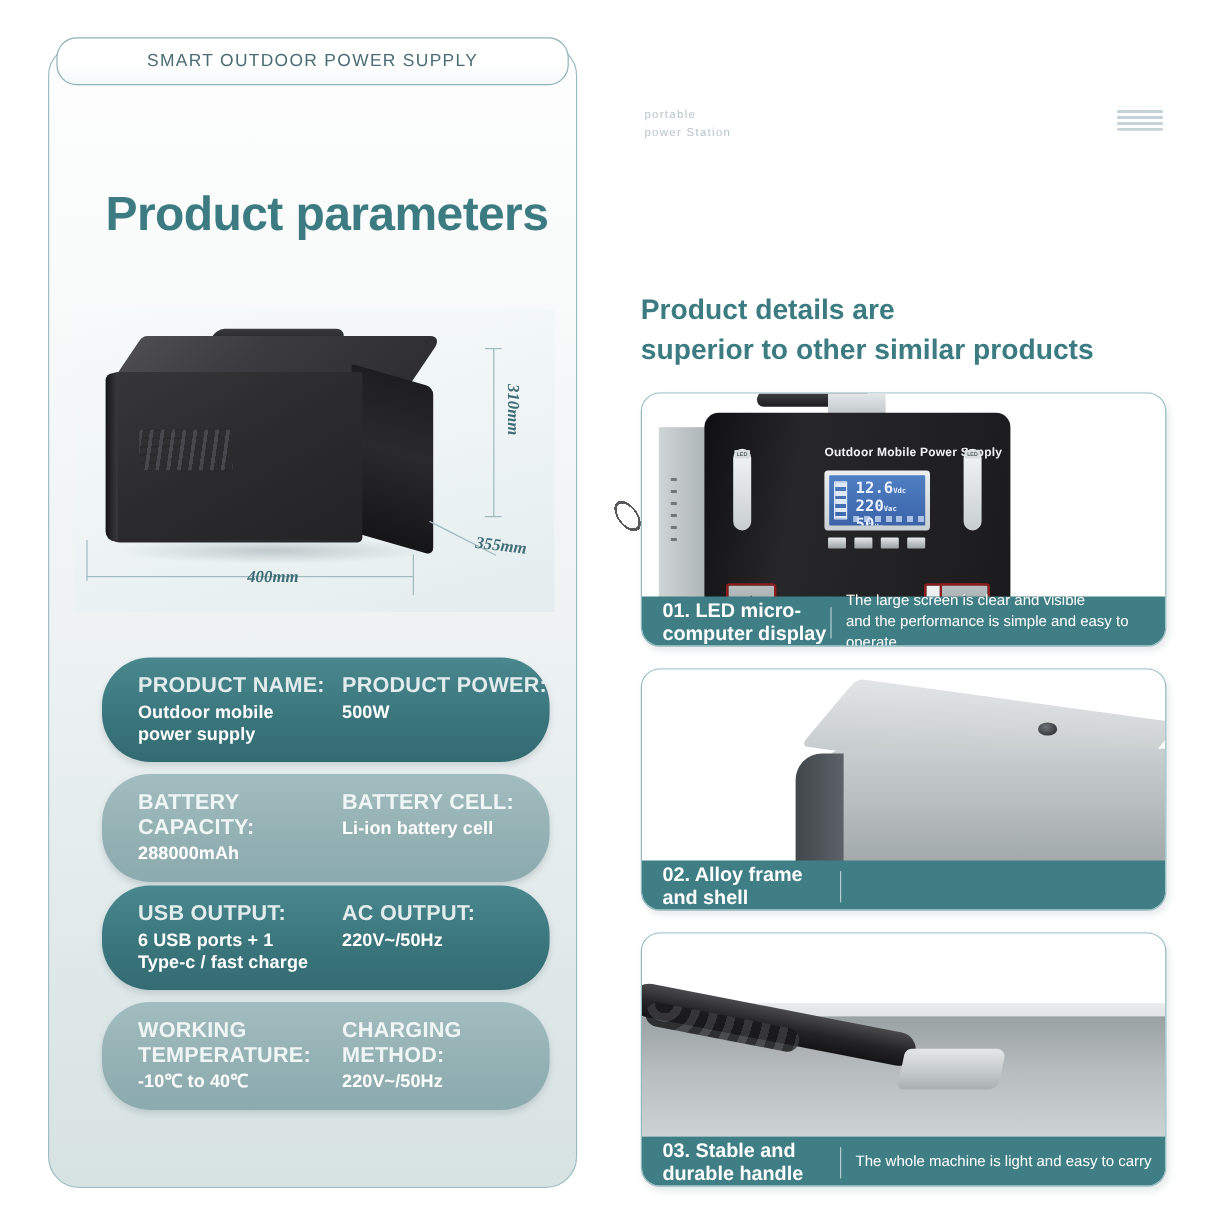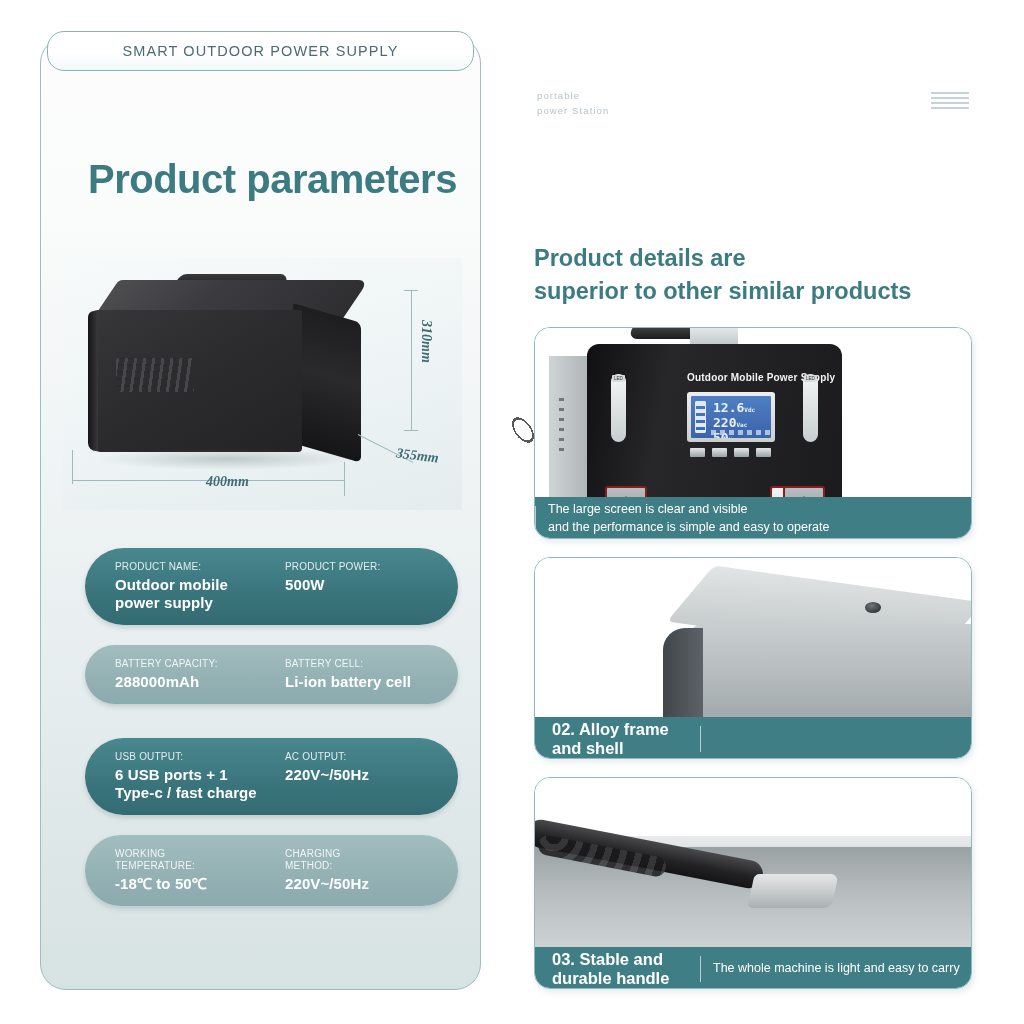--- a/index.html
+++ b/index.html
@@ -114,21 +114,21 @@
     border-radius: 40px;
     box-shadow: 0 3px 5px rgba(110,130,135,.28);
     padding: 13px 0 13px 30px;
   }
   .pill.dark { background: linear-gradient(180deg,#49888e 0%, #3b767d 55%, #336b72 100%); }
   .pill.light { background: linear-gradient(180deg,#a2bdbf 0%, #94b1b4 55%, #8cabae 100%); }
   .pill-cols { display: flex; }
   .pill-col { }
   .pill-col.c1 { width: 170px; }
   .pill-label {
-    font-size: 10px; color: #e2eced; font-weight: 400; line-height: 1.18;
+    font-size: 18px; color: #e2eced; font-weight: 700; line-height: 1.18;
     letter-spacing: .2px;
   }
   .pill.light .pill-label { color: #f0f5f5; }
   .pill-value {
     font-size: 15px; color: #ffffff; font-weight: bold; line-height: 1.22;
     margin-top: 3px; letter-spacing: .1px;
   }
 
   
   .brand {
@@ -386,21 +386,21 @@
         <div class="pill-value" style="white-space:pre-line;">220V~/50Hz</div>
       </div>
     </div>
   </div>
 
   <div class="pill light" style="top:835px;">
     <div class="pill-cols">
       <div class="pill-col c1">
         <div class="pill-label" style="white-space:pre-line;">WORKING
 TEMPERATURE:</div>
-        <div class="pill-value" style="white-space:pre-line;">-18℃ to 50℃</div>
+        <div class="pill-value" style="white-space:pre-line;">-10℃ to 40℃</div>
       </div>
       <div class="pill-col">
         <div class="pill-label" style="white-space:pre-line;">CHARGING
 METHOD:</div>
         <div class="pill-value" style="white-space:pre-line;">220V~/50Hz</div>
       </div>
     </div>
   </div>
 
   <div class="brand">
@@ -445,20 +445,22 @@
         <div class="socket" style="left:18px;"></div>
         <div class="usb-panel">
           <i></i>
           <i></i>
           <i class="mon"></i>
         </div>
         <div class="socket" style="left:196px;"></div>
       </div>
 
       <div class="caption">
+        <div class="cap-num" style="white-space:pre-line;">01. LED micro-
+computer display</div>
         <div class="cap-div"></div>
         <div class="cap-desc" style="white-space:pre-line;">The large screen is clear and visible
 and the performance is simple and easy to operate</div>
       </div>
     </div>
   </div>
 
   <div class="card" style="top:557px; height:202px;">
     <div class="card-photo" style="height:202px;">
       <div class="alloy-top"></div>

